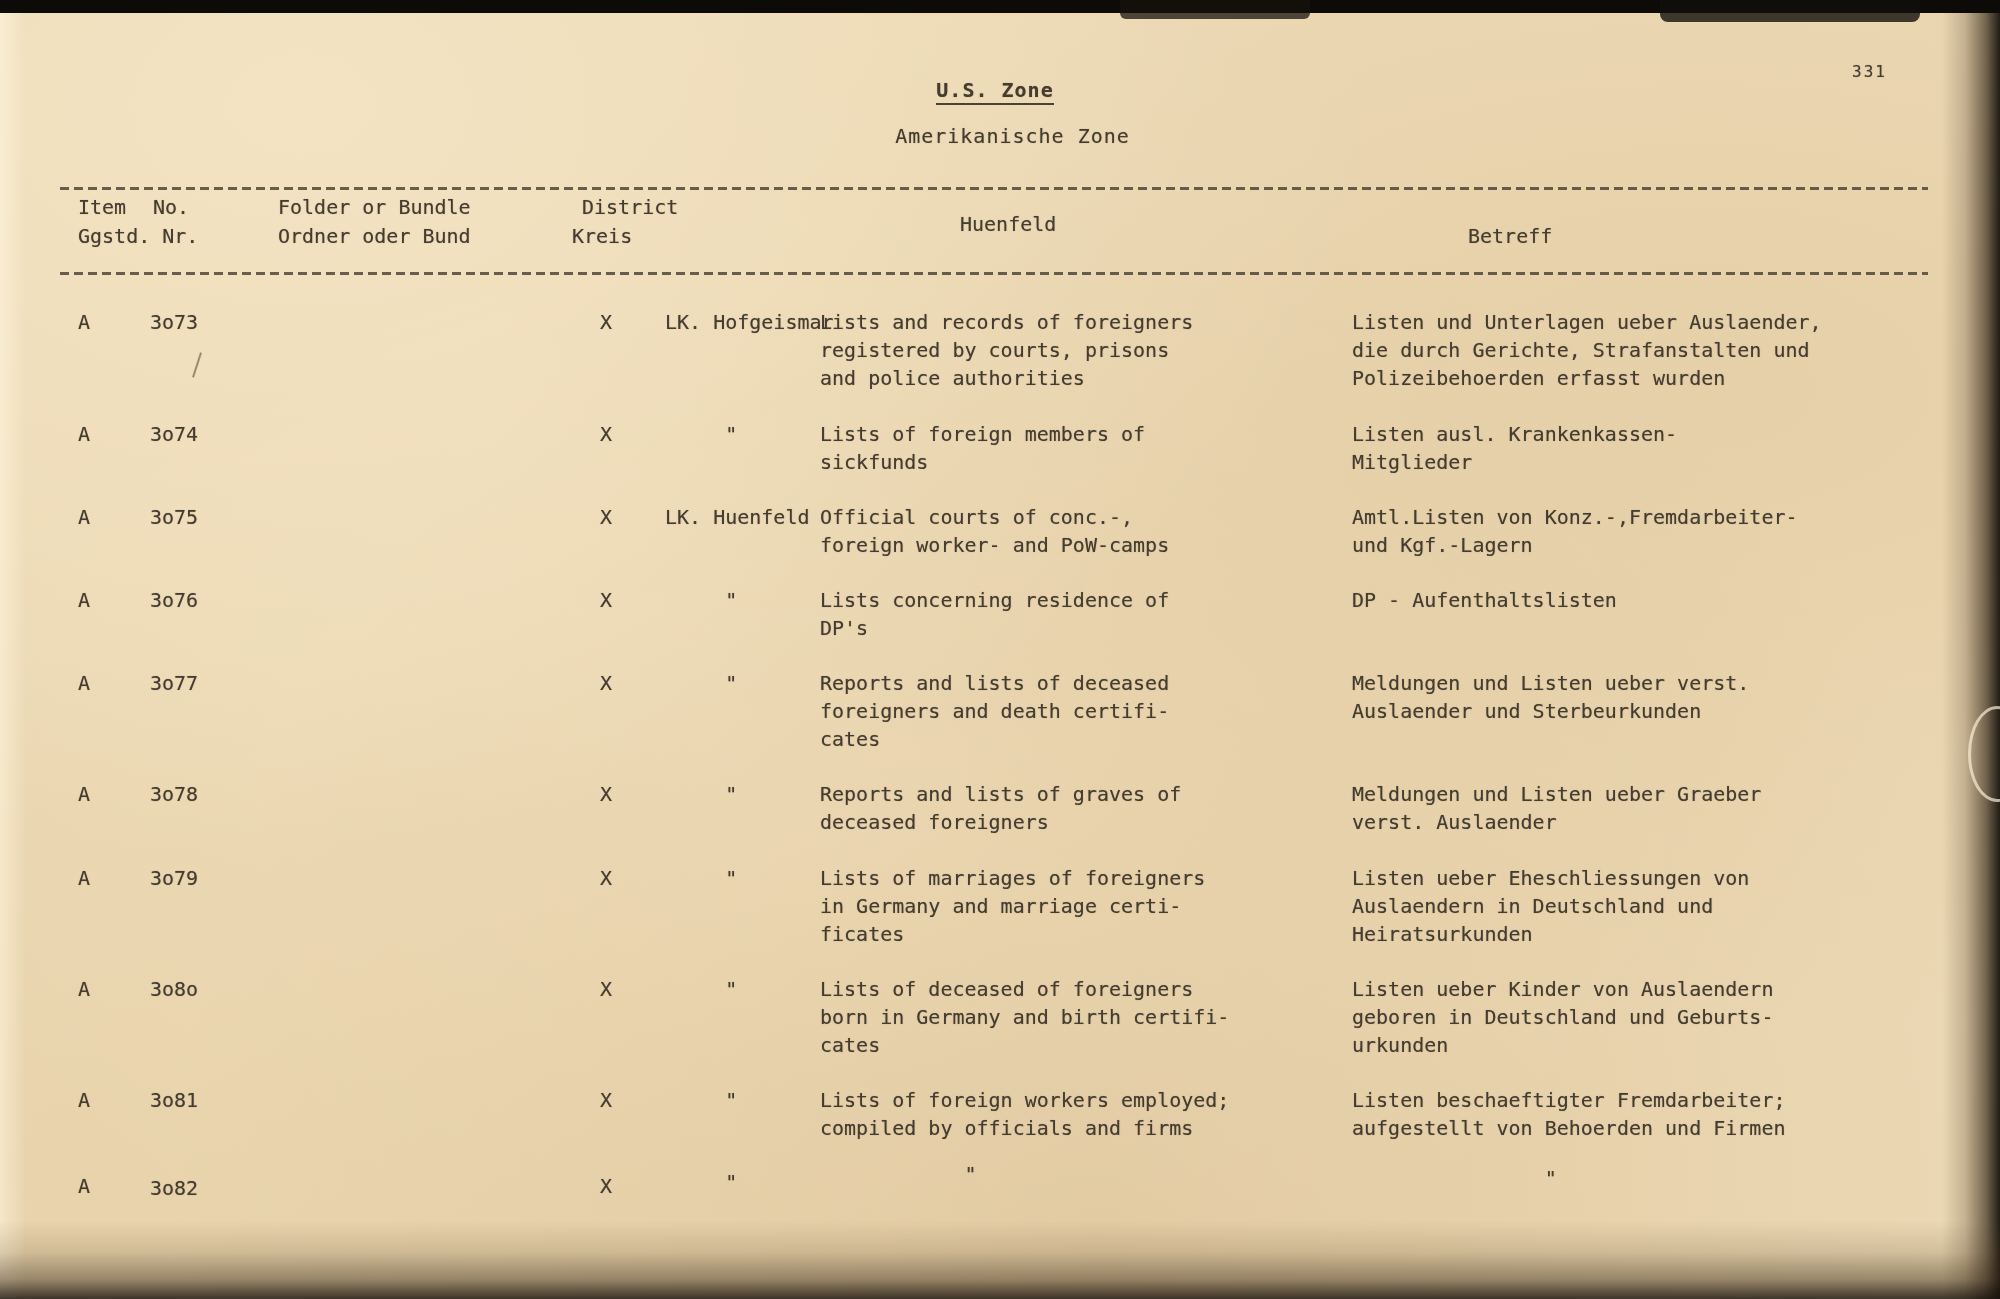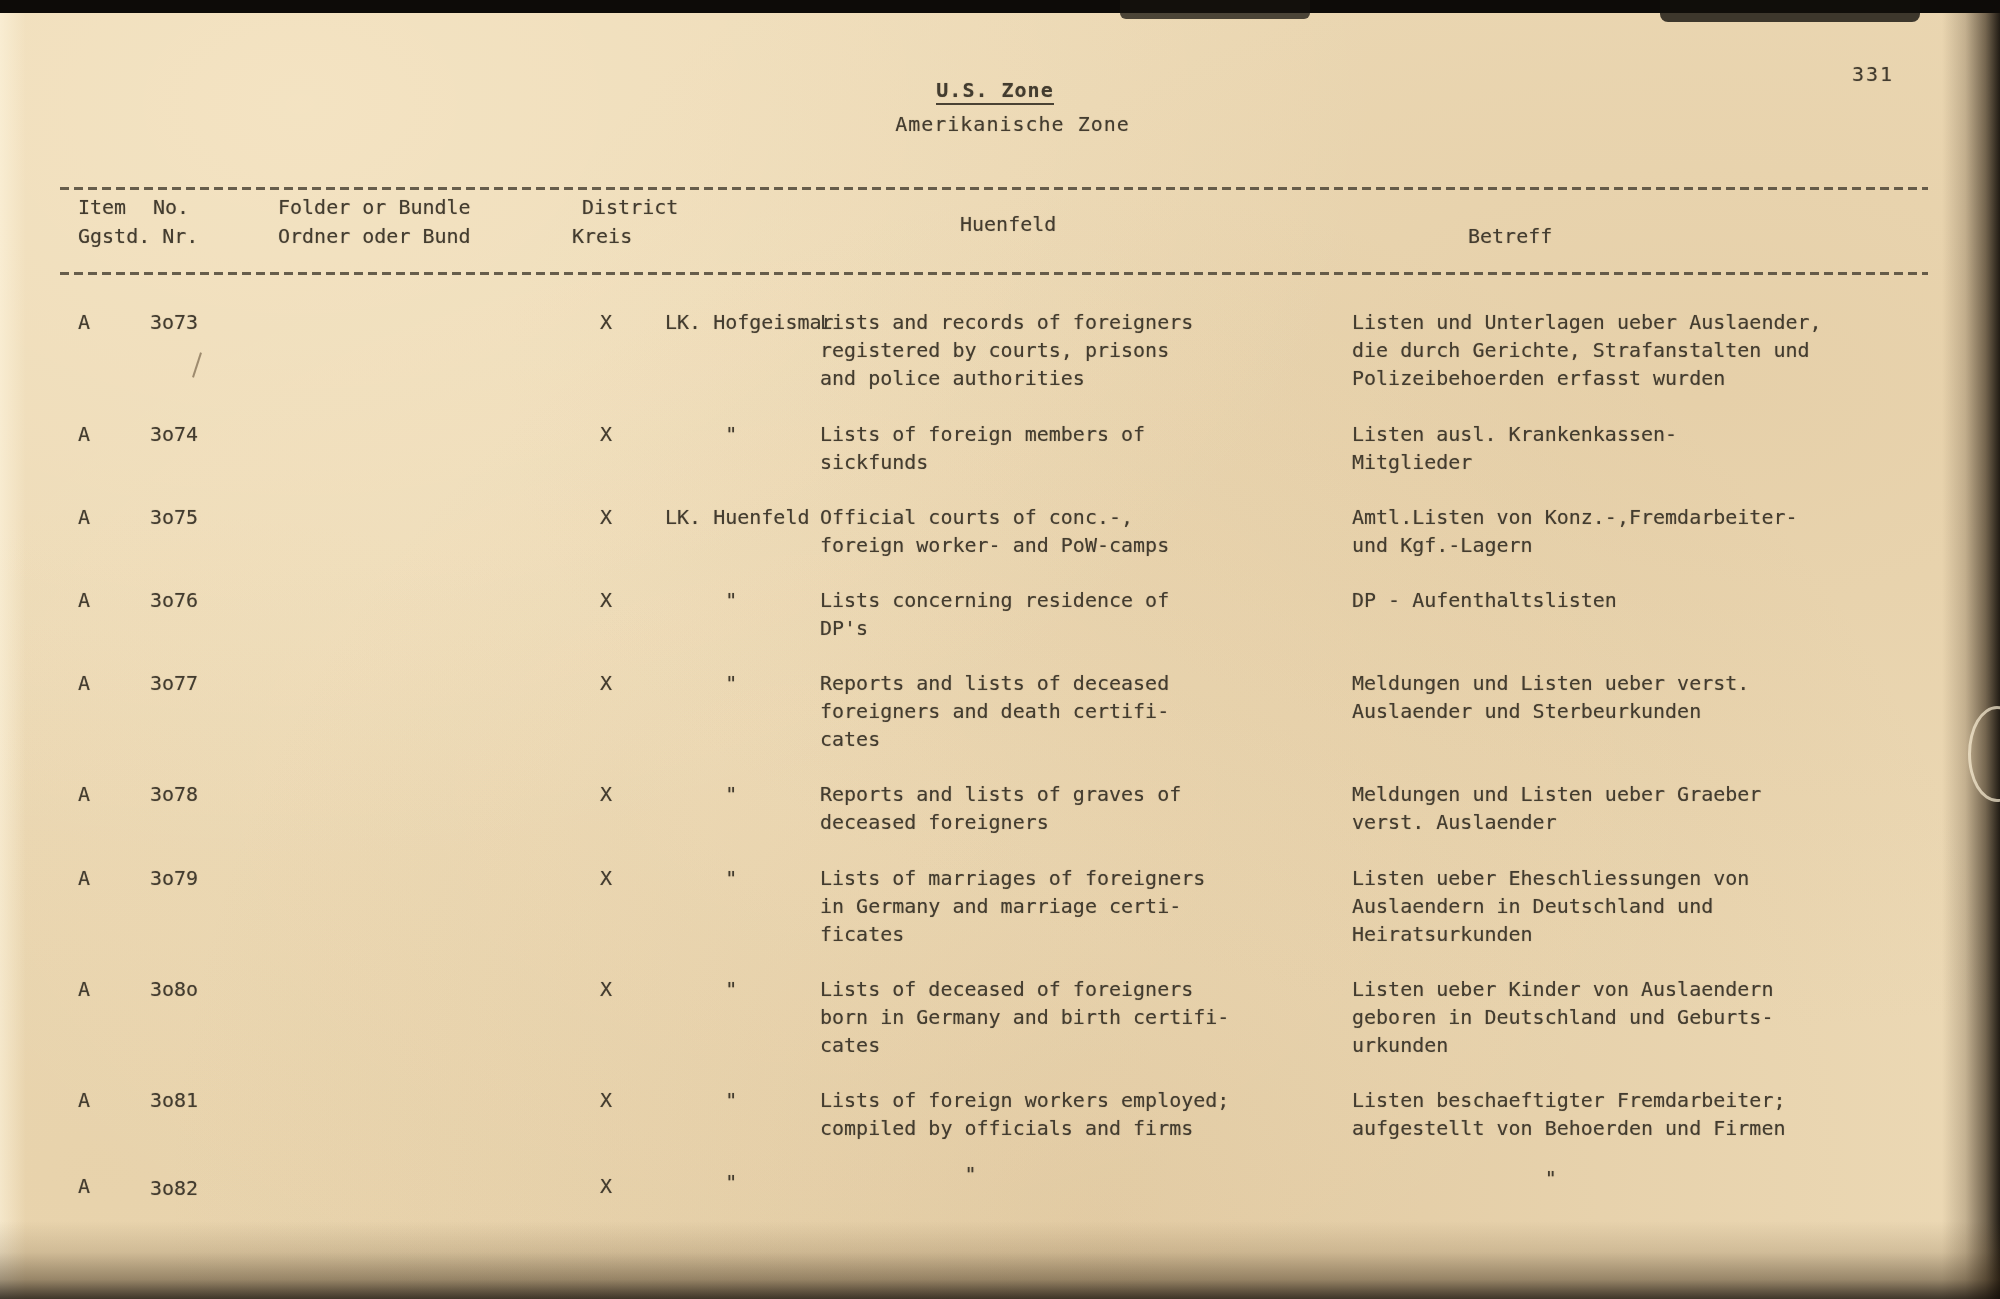--- a/index.html
+++ b/index.html
@@ -25,40 +25,40 @@
       radial-gradient(ellipse at 55% 95%, rgba(205,173,126,0.35), transparent 60%),
       radial-gradient(ellipse at 5% 90%, rgba(222,196,150,0.30), transparent 40%),
       #ecd9b5;
   }
   .page * { text-shadow: 0 0 1px rgba(62,54,42,0.45); }
 
   .pagenum {
     position: absolute;
     left: 1852px;
     top: 62px;
-    font-size: 20px;
+    font-size: 16px;
     letter-spacing: 2px;
   }
   .title-block {
     position: absolute;
     left: 0;
     top: 78px;
     width: 1990px;
     text-align: center;
     font-size: 20px;
   }
   .title {
     display: inline-block;
     border-bottom: 2px solid #4a4234;
     padding-bottom: 1px;
     font-weight: bold;
     letter-spacing: 1px;
   }
   .subtitle {
-    margin-top: 7px;
+    margin-top: 19px;
     letter-spacing: 1px;
     padding-left: 35px;
   }
 
   .dash {
     position: absolute;
     left: 60px;
     width: 1868px;
     height: 3px;
     background: repeating-linear-gradient(to right,

